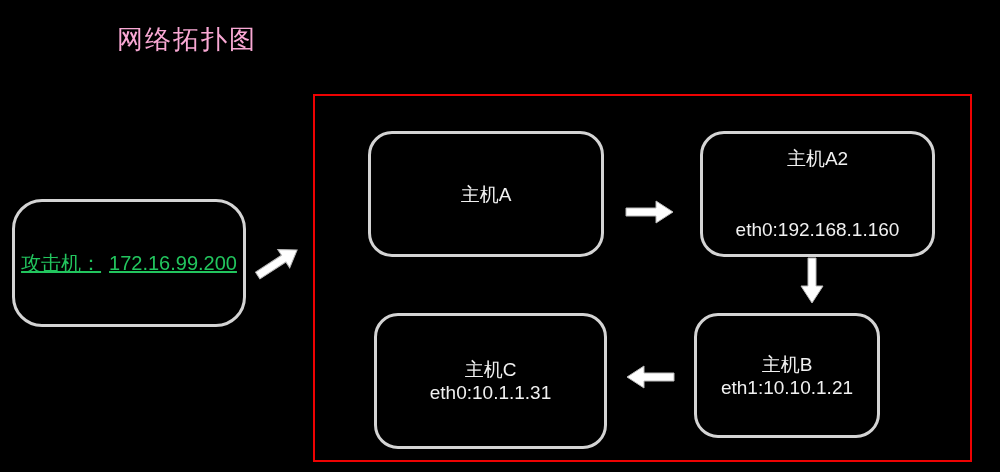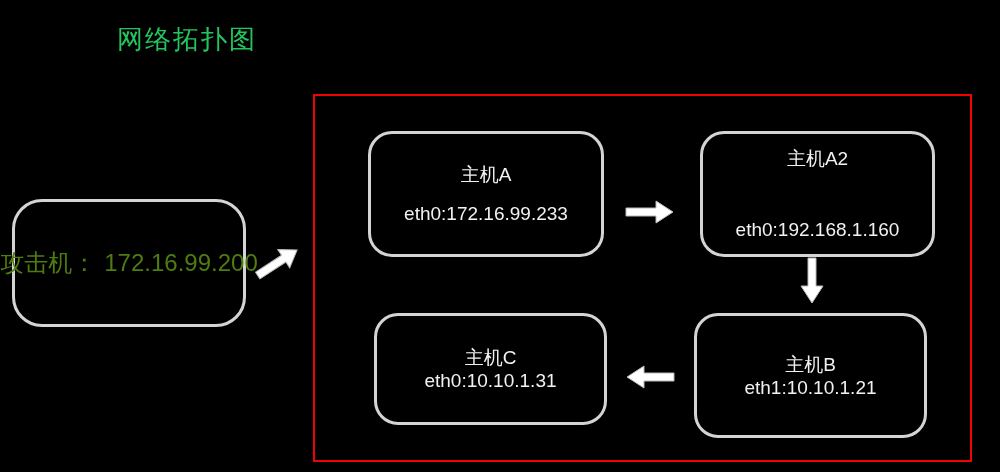--- a/index.html
+++ b/index.html
@@ -14,21 +14,21 @@
     height: 472px;
     background: #000;
     overflow: hidden;
   }
   .diagram-title {
     position: absolute;
     left: 117px;
     top: 22px;
     font-size: 26px;
     letter-spacing: 2px;
-    color: #22c55e;
+    color: #f9a8d4;
     font-weight: 500;
     white-space: nowrap;
   }
   .red-frame {
     position: absolute;
     left: 313px;
     top: 94px;
     width: 655px;
     height: 364px;
     border: 2.5px solid #ee0202;
@@ -46,35 +46,36 @@
     box-sizing: border-box;
   }
   .attacker-box {
     left: 12px;
     top: 199px;
     width: 234px;
     height: 128px;
     border-radius: 30px;
   }
   .attacker-text {
-    color: #4d7c0f;
-    font-size: 24px;
+    color: #22c55e;
+    font-size: 20px;
     white-space: nowrap;
+    text-decoration: underline;
   }
   .attacker-text .ip { margin-left: 8px; }
   .host-name, .host-line {
     color: #f1f1f1;
     font-size: 19px;
     line-height: 23px;
     white-space: nowrap;
   }
   #hostA  { left: 368px; top: 131px; width: 236px; height: 126px; gap: 16px; }
   #hostA2 { left: 700px; top: 131px; width: 235px; height: 126px; gap: 48px; }
-  #hostB  { left: 694px; top: 313px; width: 233px; height: 125px; }
-  #hostC  { left: 374px; top: 313px; width: 233px; height: 112px; text-align: right; }
+  #hostB  { left: 694px; top: 313px; width: 186px; height: 125px; }
+  #hostC  { left: 374px; top: 313px; width: 233px; height: 136px; text-align: right; }
   .arrow { position: absolute; }
   .arrow polygon { fill: #ffffff; stroke: #b9b9b9; stroke-width: 1; }
   #arrow-attacker-a { left: 248px; top: 234px; }
   #arrow-a-a2       { left: 625px; top: 198px; }
   #arrow-a2-b       { left: 798px; top: 257px; }
   #arrow-b-c        { left: 625px; top: 363px; }
 </style>
 </head>
 <body>
 
@@ -85,36 +86,35 @@
   <div class="red-frame"></div>
 
   <div class="node-box attacker-box">
     <div class="attacker-text">
       <span>攻击机：</span><span class="ip">172.16.99.200</span>
     </div>
   </div>
 
   <div class="node-box" id="hostA">
     <div class="host-name">主机A</div>
-    <div class="host-line">eth0:172.16.99.233</div>
   </div>
 
   <div class="node-box" id="hostA2">
     <div class="host-name">主机A2</div>
     <div class="host-line">eth0:192.168.1.160</div>
   </div>
 
   <div class="node-box" id="hostB">
     <div class="host-name">主机B</div>
     <div class="host-line">eth1:10.10.1.21</div>
   </div>
 
   <div class="node-box" id="hostC">
     <div class="host-name">主机C</div>
-    <div class="host-line">eth0:10.10.1.31</div>
+    <div class="host-line">eth0:10.1.1.31</div>
   </div>
 
   <svg class="arrow" id="arrow-attacker-a" width="58" height="58" viewBox="0 0 58 58">
     <g transform="rotate(-33 29 29)">
       <polygon points="6,25 37,25 37,18 53,29 37,40 37,33 6,33"></polygon>
     </g>
   </svg>
 
   <svg class="arrow" id="arrow-a-a2" width="50" height="28" viewBox="0 0 50 28">
     <polygon points="1,10 31,10 31,3 48,14 31,25 31,18 1,18"></polygon>

